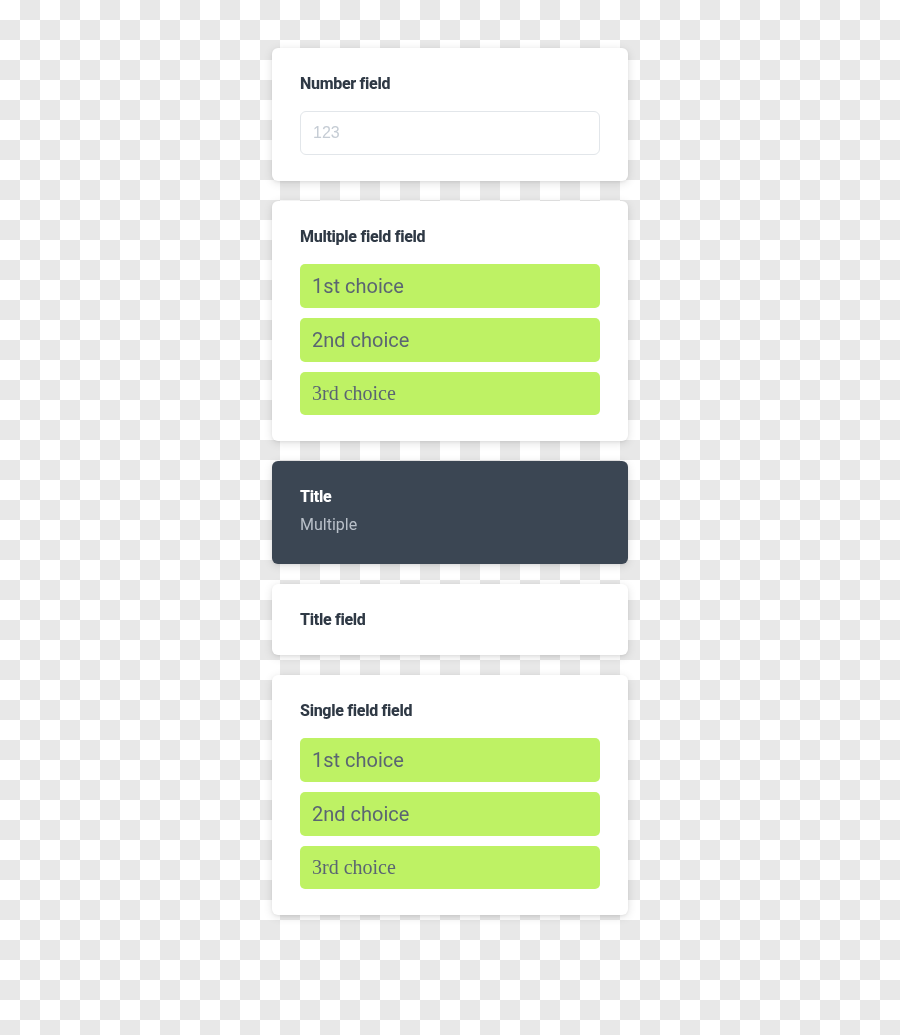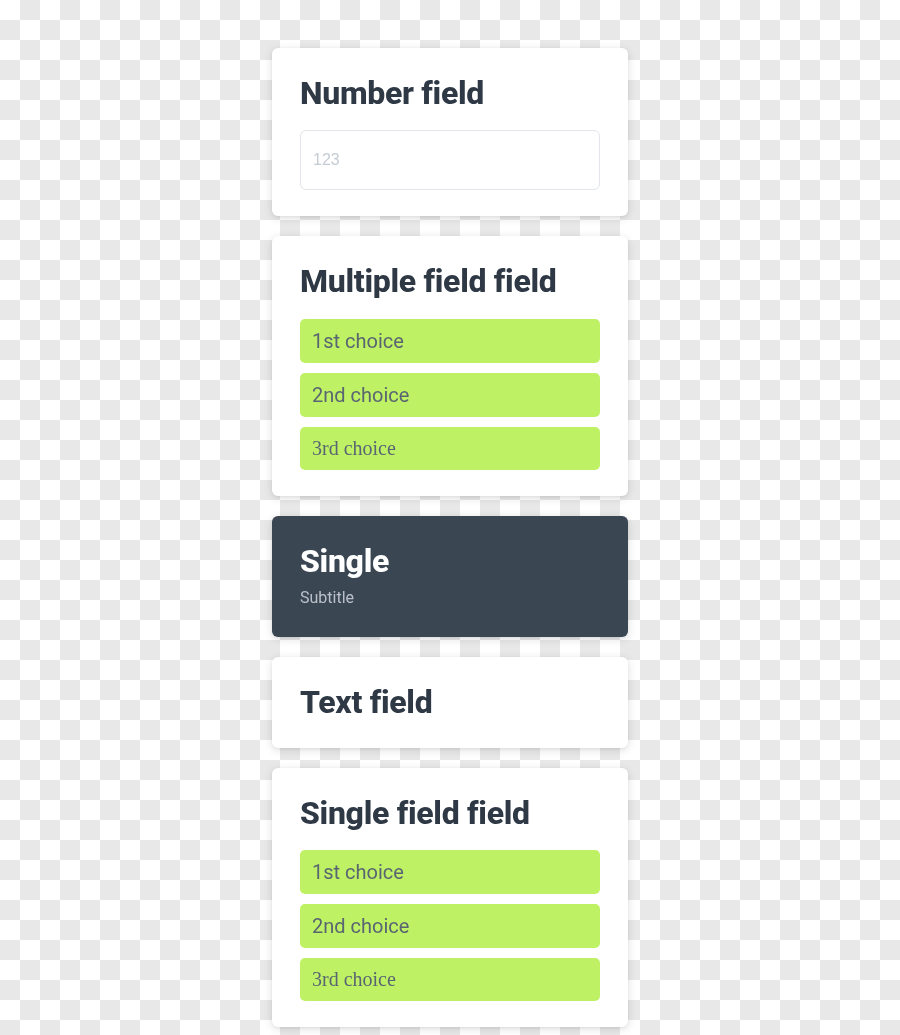--- a/index.html
+++ b/index.html
@@ -22,39 +22,39 @@
     }
     .card {
       width: 356px;
       background: #ffffff;
       border-radius: 6px;
       box-shadow: 0 2px 10px rgba(0,0,0,0.12), 0 1px 3px rgba(0,0,0,0.06);
       padding: 26px 28px;
       margin-bottom: 20px;
     }
     .card-title {
-      font-size: 32px;
+      font-size: 16px;
       font-weight: 800;
       color: #2f3945;
       letter-spacing: -0.3px;
       line-height: 1.2;
     }
     .card.dark {
       background: #3b4653;
       padding: 26px 28px 30px 28px;
     }
     .card.dark .card-title { color: #ffffff; }
     .card.dark .subtitle {
       color: #b9c0c9;
       font-size: 16px;
       margin-top: 8px;
     }
     .input {
       width: 100%;
-      height: 60px;
+      height: 44px;
       border: 1px solid #e2e6ea;
       border-radius: 6px;
       padding: 0 12px;
       font-size: 16px;
       color: #45505f;
       margin-top: 18px;
       background: #ffffff;
     }
     .input::placeholder { color: #c5ccd4; }
     .choices { margin-top: 18px; }
@@ -80,26 +80,26 @@
 <div class="card">
   <div class="card-title">Multiple field field</div>
   <div class="choices">
     <div class="choice-item">1st choice</div>
     <div class="choice-item">2nd choice</div>
     <div class="choice-item">3rd choice</div>
   </div>
 </div>
 
 <div class="card dark">
-  <div class="card-title">Single</div>
-  <div class="subtitle">Subtitle</div>
+  <div class="card-title">Title</div>
+  <div class="subtitle">Multiple</div>
 </div>
 
 <div class="card">
-  <div class="card-title">Text field</div>
+  <div class="card-title">Title field</div>
 </div>
 
 <div class="card">
   <div class="card-title">Single field field</div>
   <div class="choices">
     <div class="choice-item">1st choice</div>
     <div class="choice-item">2nd choice</div>
     <div class="choice-item">3rd choice</div>
   </div>
 </div>

